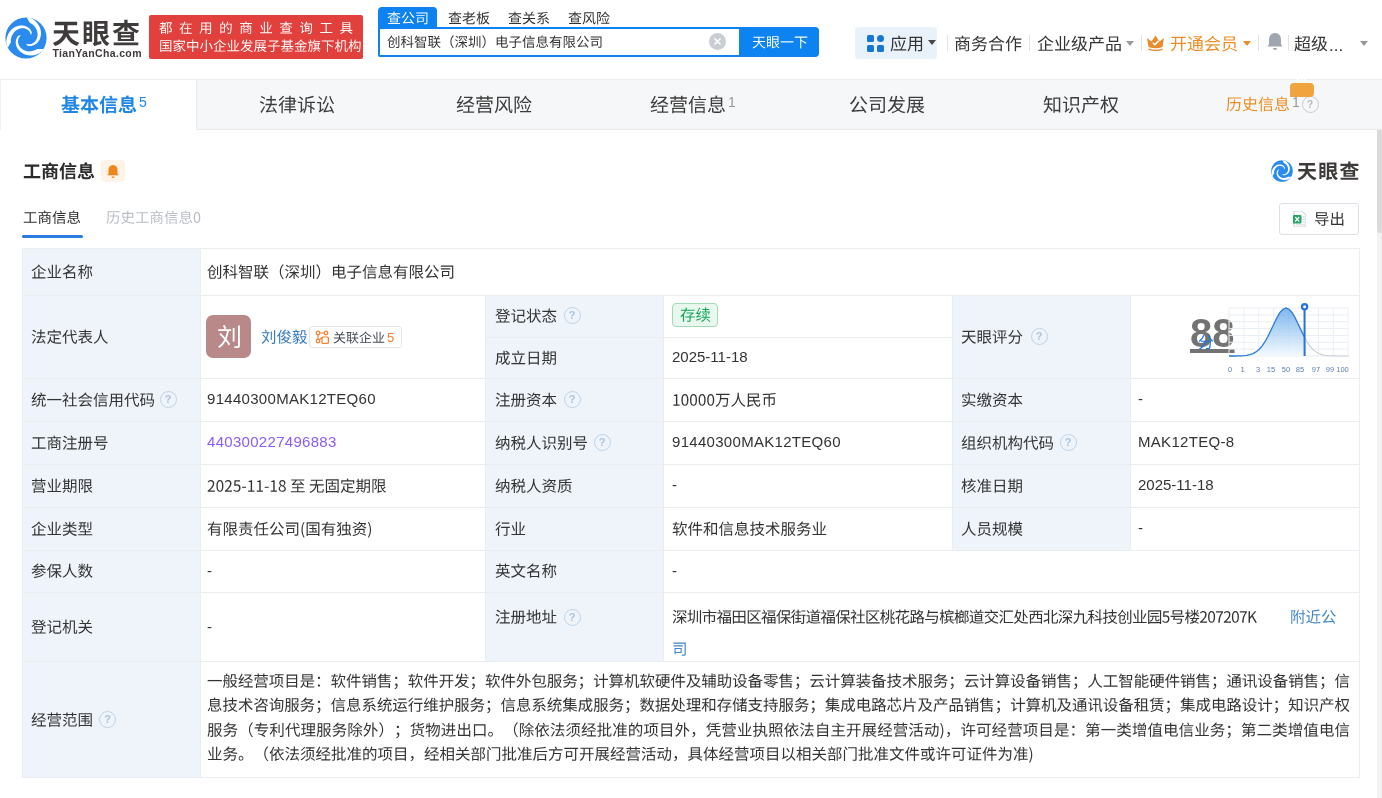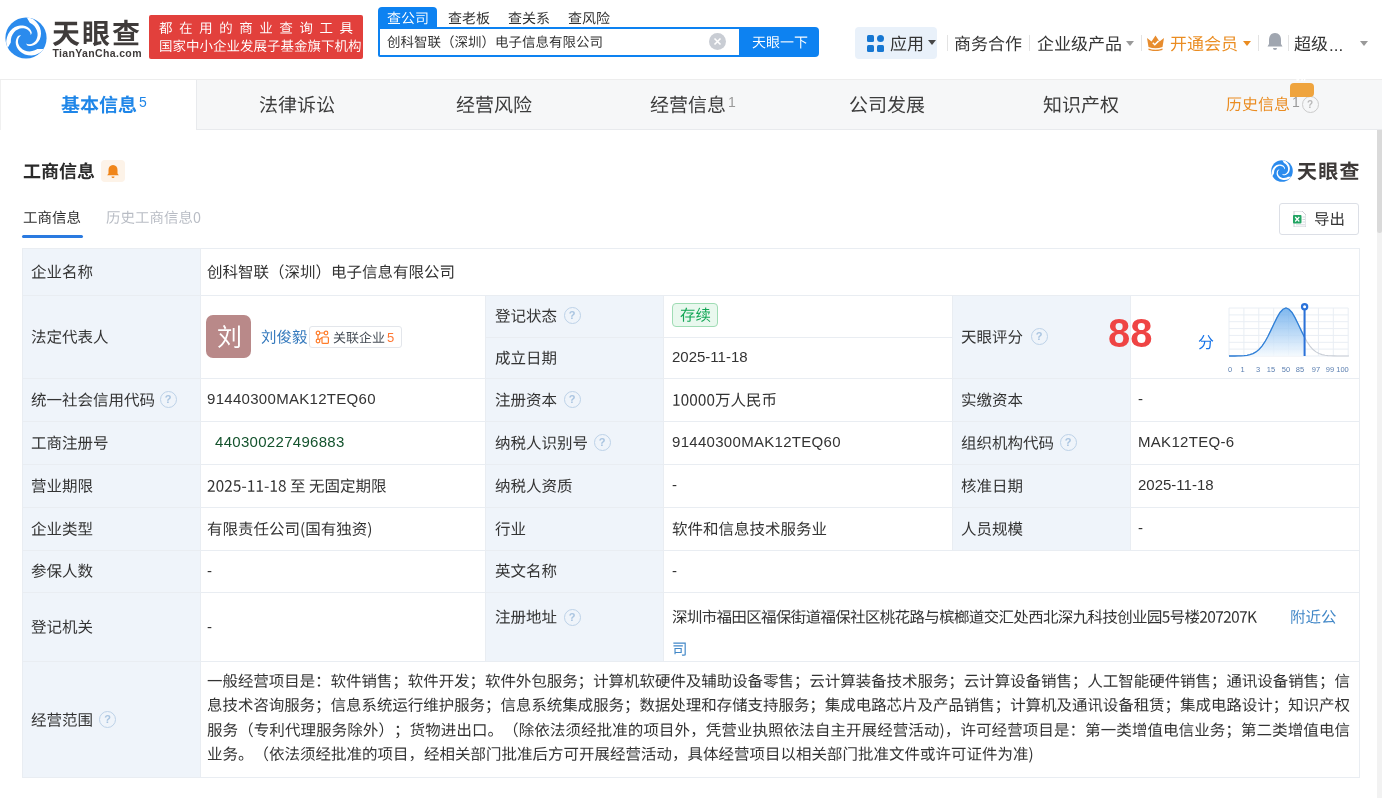--- a/index.html
+++ b/index.html
@@ -677,21 +677,21 @@
     <div style="position:absolute;left:672px;top:349.3px;font:15px 'Liberation Sans',sans-serif;color:#333;line-height:1;white-space:pre;">2025-11-18</div>
     <svg style="position:absolute;left:961px;top:328.8px;width:62px;height:15.5px;overflow:visible" viewBox="0 0 4000 1000" preserveAspectRatio="none" fill="#333">
       <g transform="translate(0,880) scale(1,-1)">
         <use href="#q48" x="0"></use>
         <use href="#q49" x="1000"></use>
         <use href="#q102" x="2000"></use>
         <use href="#q103" x="3000"></use>
       </g>
     </svg>
     <div style="position:absolute;left:1030.5px;top:328px;width:15px;height:15px;border:1px solid #bdd2e8;border-radius:50%;color:#a9c4e0;font:700 11px 'Liberation Sans',sans-serif;text-align:center;line-height:15px">?</div>
-    <div style="position:absolute;left:1108px;top:313px;font:700 40px 'Liberation Sans',sans-serif;color:#ef4444;line-height:1;white-space:pre;">88</div>
+    <div style="position:absolute;left:1190px;top:313px;font:700 40px 'Liberation Sans',sans-serif;color:#737373;line-height:1;white-space:pre;text-decoration:underline;">88</div>
     <svg style="position:absolute;left:1198px;top:334px;width:16px;height:16px;overflow:visible" viewBox="0 0 1000 1000" preserveAspectRatio="none" fill="#1673e8">
       <g transform="translate(0,880) scale(1,-1)">
         <use href="#q103" x="0"></use>
       </g>
     </svg>
     <svg style="position:absolute;left:1228px;top:300px" width="122" height="74" viewBox="0 0 122 74">
       <g stroke="#e9eef4" stroke-width="1">
         <line x1="1" y1="8" x2="1" y2="56"></line>
         <line x1="15.9" y1="8" x2="15.9" y2="56"></line>
         <line x1="30.8" y1="8" x2="30.8" y2="56"></line>
@@ -786,21 +786,21 @@
     <div style="position:absolute;left:1138px;top:391.4px;font:15px 'Liberation Sans',sans-serif;color:#333;line-height:1;white-space:pre;">-</div>
     <svg style="position:absolute;left:30.5px;top:434.8px;width:77.5px;height:15.5px;overflow:visible" viewBox="0 0 5000 1000" preserveAspectRatio="none" fill="#333">
       <g transform="translate(0,880) scale(1,-1)">
         <use href="#q11" x="0"></use>
         <use href="#q7" x="1000"></use>
         <use href="#q107" x="2000"></use>
         <use href="#q108" x="3000"></use>
         <use href="#q117" x="4000"></use>
       </g>
     </svg>
-    <div style="position:absolute;left:215px;top:434.4px;font:15px 'Liberation Sans',sans-serif;color:#14532d;line-height:1;white-space:pre;letter-spacing:.3px">440300227496883</div>
+    <div style="position:absolute;left:207px;top:434.4px;font:15px 'Liberation Sans',sans-serif;color:#8b5cf6;line-height:1;white-space:pre;letter-spacing:.3px">440300227496883</div>
     <svg style="position:absolute;left:495px;top:434.8px;width:93px;height:15.5px;overflow:visible" viewBox="0 0 6000 1000" preserveAspectRatio="none" fill="#333">
       <g transform="translate(0,880) scale(1,-1)">
         <use href="#q118" x="0"></use>
         <use href="#q119" x="1000"></use>
         <use href="#q88" x="2000"></use>
         <use href="#q74" x="3000"></use>
         <use href="#q120" x="4000"></use>
         <use href="#q117" x="5000"></use>
       </g>
     </svg>
@@ -810,21 +810,21 @@
       <g transform="translate(0,880) scale(1,-1)">
         <use href="#q121" x="0"></use>
         <use href="#q122" x="1000"></use>
         <use href="#q25" x="2000"></use>
         <use href="#q26" x="3000"></use>
         <use href="#q86" x="4000"></use>
         <use href="#q106" x="5000"></use>
       </g>
     </svg>
     <div style="position:absolute;left:1059.5px;top:434px;width:15px;height:15px;border:1px solid #bdd2e8;border-radius:50%;color:#a9c4e0;font:700 11px 'Liberation Sans',sans-serif;text-align:center;line-height:15px">?</div>
-    <div style="position:absolute;left:1138px;top:434.4px;font:15px 'Liberation Sans',sans-serif;color:#333;line-height:1;white-space:pre;letter-spacing:.3px">MAK12TEQ-6</div>
+    <div style="position:absolute;left:1138px;top:434.4px;font:15px 'Liberation Sans',sans-serif;color:#333;line-height:1;white-space:pre;letter-spacing:.3px">MAK12TEQ-8</div>
     <svg style="position:absolute;left:30.5px;top:477.8px;width:62px;height:15.5px;overflow:visible" viewBox="0 0 4000 1000" preserveAspectRatio="none" fill="#333">
       <g transform="translate(0,880) scale(1,-1)">
         <use href="#q72" x="0"></use>
         <use href="#q8" x="1000"></use>
         <use href="#q101" x="2000"></use>
         <use href="#q47" x="3000"></use>
       </g>
     </svg>
     <svg style="position:absolute;left:207px;top:477.8px;width:179.5px;height:15.5px;overflow:visible" viewBox="0 0 11582 1000" preserveAspectRatio="none" fill="#333">
       <g transform="translate(0,880) scale(1,-1)">

